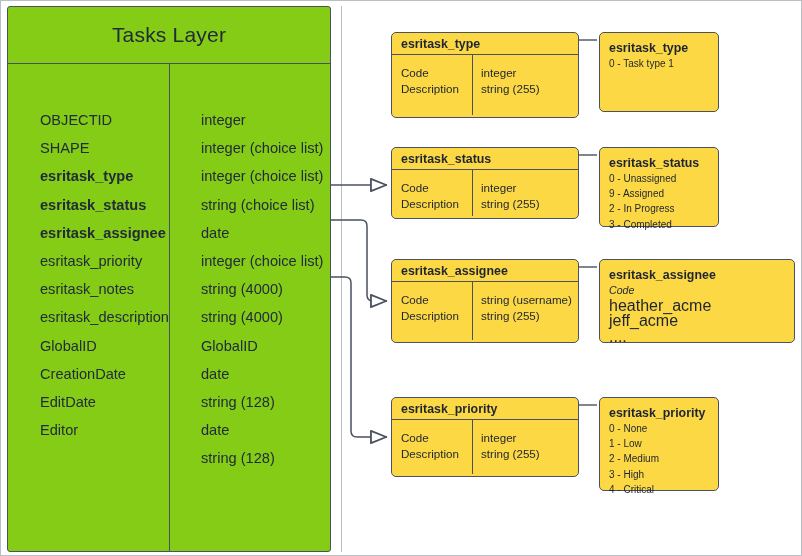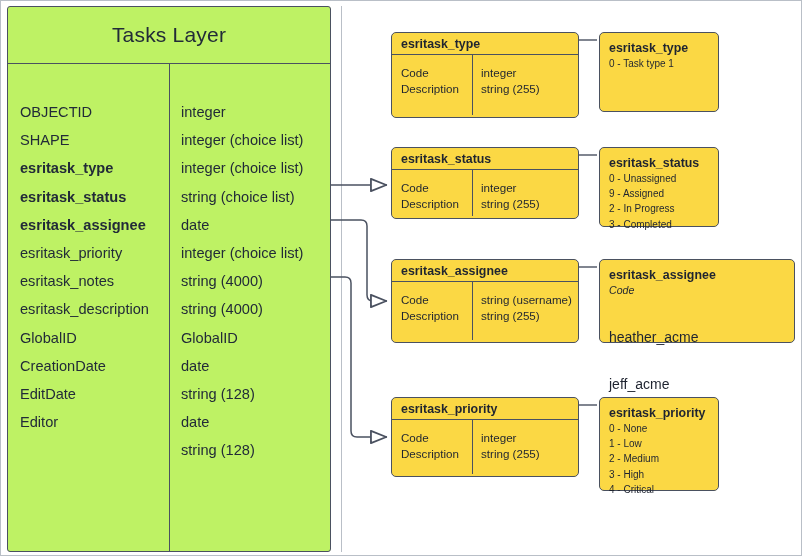--- a/index.html
+++ b/index.html
@@ -17,21 +17,21 @@
     position: relative;
     width: 802px; height: 556px;
     border: 1px solid #b9bfc7;
     background: #ffffff;
   }
   
   #layer-box {
     position: absolute;
     left: 6px; top: 5px;
     width: 324px; height: 546px;
-    background: #bef264;
+    background: #84cc16;
     border: 1.6px solid #4a5160;
     border-radius: 3px;
   }
   #layer-title {
     position: absolute;
     left: 0; top: 0; right: 0;
     height: 57px;
     display: flex; align-items: center; justify-content: center;
     font-size: 21px;
     color: #222b38;
@@ -42,21 +42,22 @@
     position: absolute;
     left: 0; top: 57px; right: 0; bottom: 0;
   }
   #col-divider {
     position: absolute;
     left: 161px; top: 0; bottom: 0;
     width: 0; border-left: 1.6px solid #4a5160;
   }
   .field-col {
     position: absolute;
-    top: 34px;
+    top: 42px;
+    margin-left: 20px;
   }
   #names-col { left: 12px; width: 150px; }
   #types-col { left: 173px; width: 150px; }
   .frow {
     height: 28.2px;
     line-height: 28.2px;
     font-size: 14.6px;
     color: #222b38;
     white-space: nowrap;
   }
@@ -134,25 +135,24 @@
   .vgrid .gcol-a { position: absolute; left: 0; }
   .vgrid .gcol-b { position: absolute; left: 90px; }
   .vgrid .grow { height: 15.2px; }
   .vgrid .ghead {
     font-style: italic;
     font-size: 10.6px;
     line-height: 15.2px;
     color: #1f2430;
   }
   .vgrid .gcell {
-    font-size: 14px;
+    font-size: 16px;
     line-height: 15.2px;
     color: #1f2430;
     white-space: nowrap;
-    margin-top: 32px;
   }
 
   
   #connectors {
     position: absolute;
     left: 0; top: 0;
     width: 802px; height: 556px;
     pointer-events: none;
   }
 </style>

